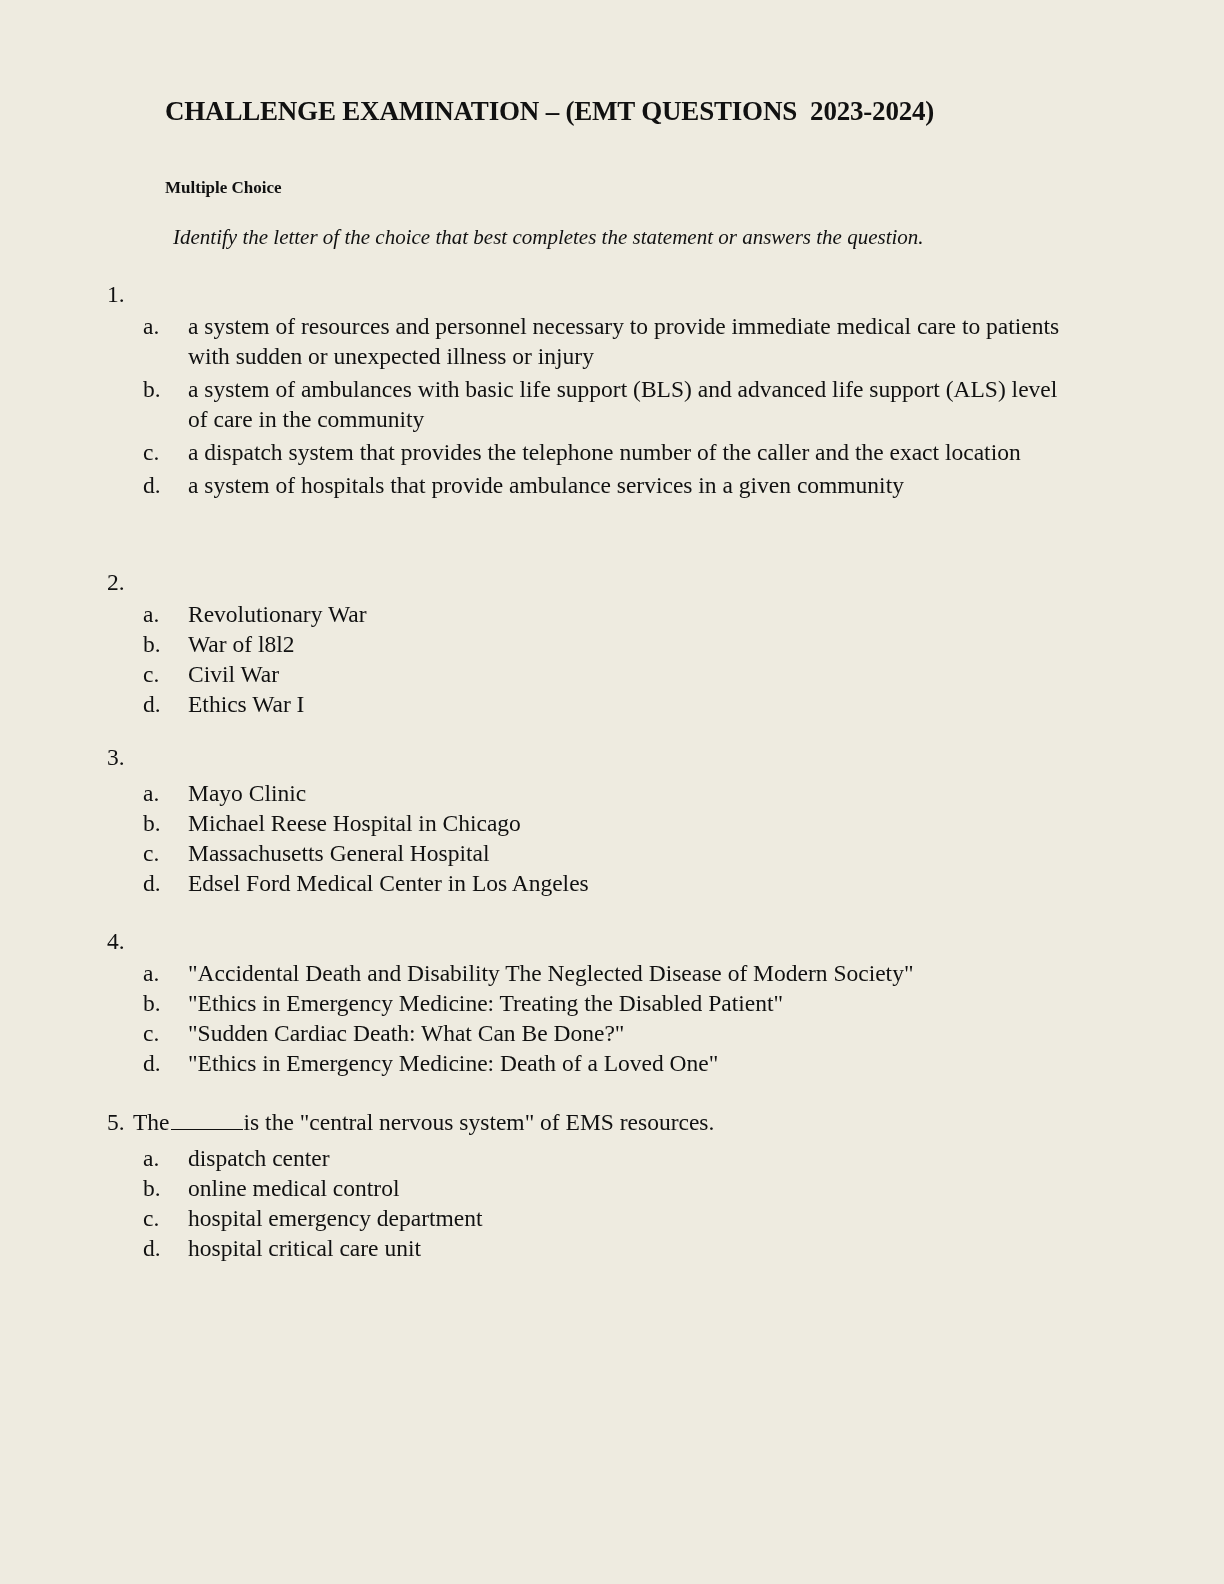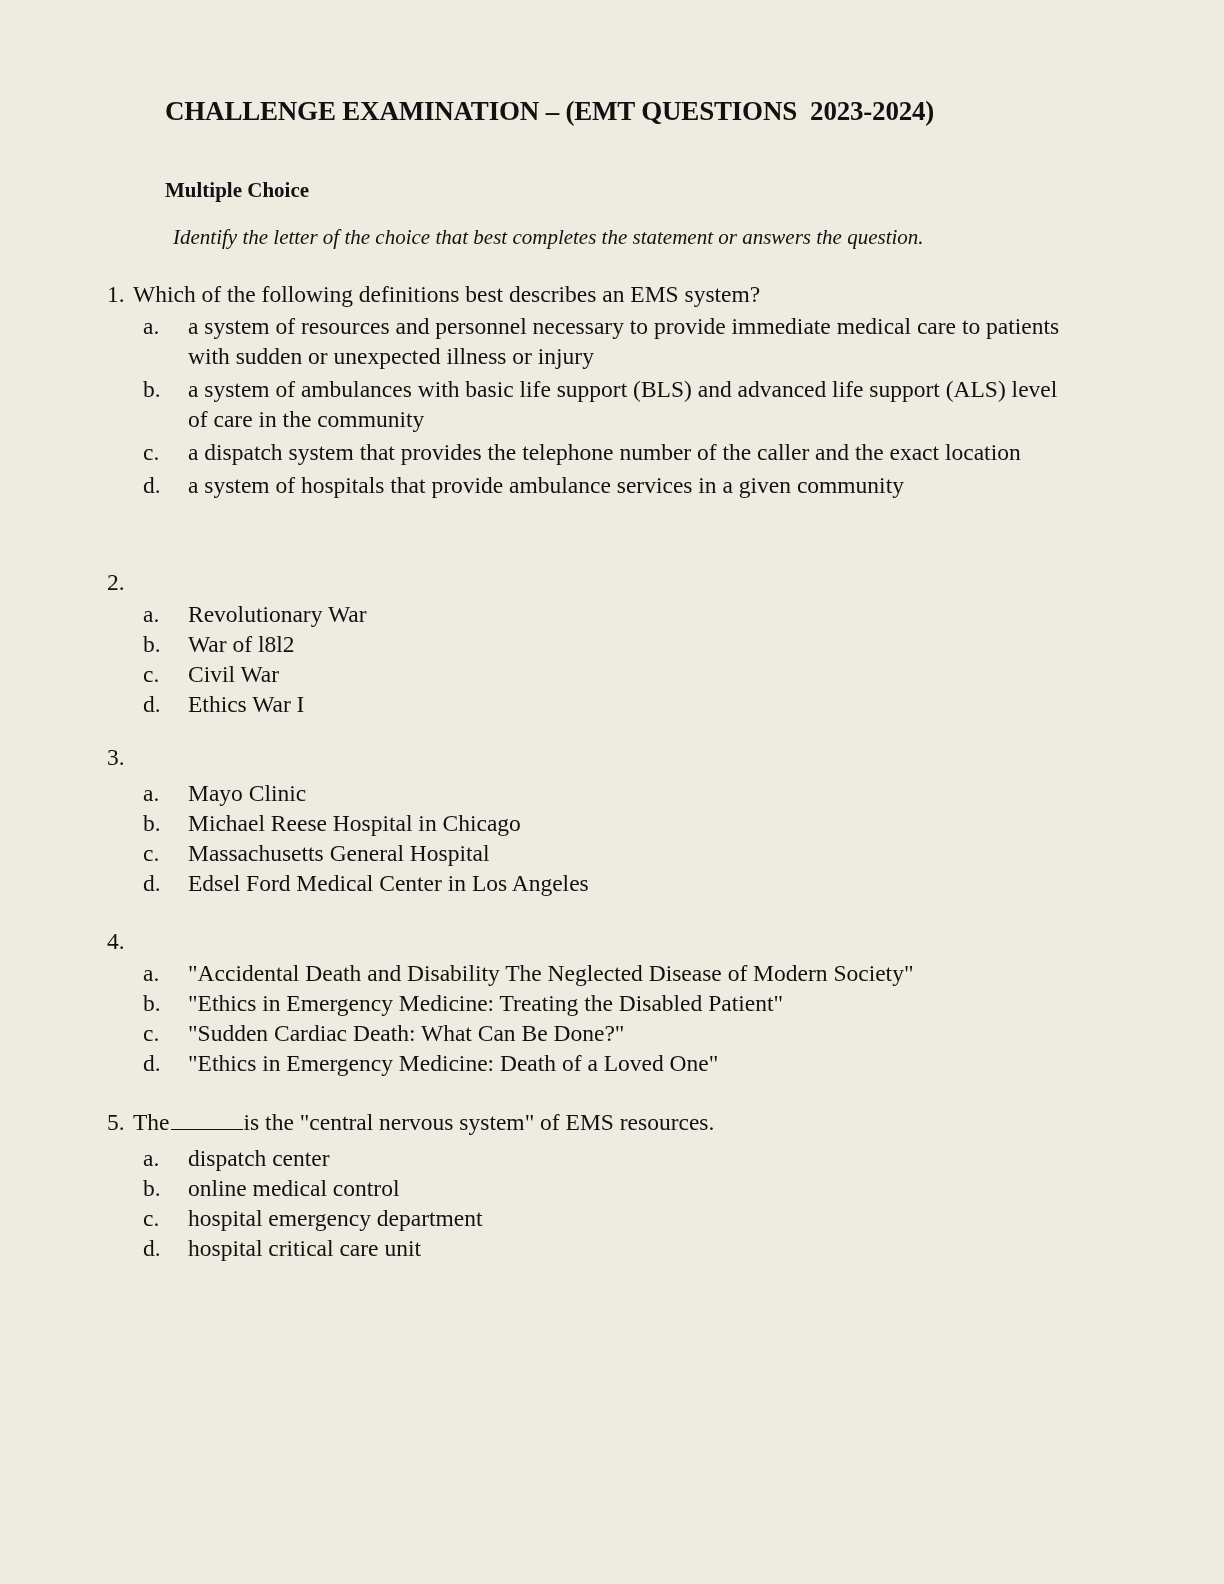--- a/index.html
+++ b/index.html
@@ -19,21 +19,21 @@
     font-size: 27px;
     font-weight: bold;
     letter-spacing: -0.2px;
     white-space: pre;
     margin: 0;
   }
   .section-heading {
     position: absolute;
     left: 165px;
     top: 178px;
-    font-size: 21px;
+    font-size: 17px;
     font-weight: bold;
     margin: 0;
   }
   .instructions {
     position: absolute;
     left: 157px;
     top: 209px;
     font-size: 21px;
     font-style: italic;
     margin: 16px;
@@ -82,21 +82,20 @@
 </head>
 <body>
 
 <h1 class="page-title">CHALLENGE EXAMINATION – (EMT QUESTIONS  2023-2024)</h1>
 <h2 class="section-heading">Multiple Choice</h2>
 <p class="instructions">Identify the letter of the choice that best completes the statement or answers the question.</p>
 
 <div class="question" id="q1">
   <div class="q-stem">
     <span class="q-num">1.</span>
-    <span>Which of the following definitions best describes an EMS system?</span>
   </div>
   <ul class="choices">
     <li class="choice">
         <span class="choice-letter">a.</span>
         <span class="choice-text">a system of resources and personnel necessary to provide immediate medical care to patients with sudden or unexpected illness or injury</span>
       </li>
     <li class="choice">
         <span class="choice-letter">b.</span>
         <span class="choice-text">a system of ambulances with basic life support (BLS) and advanced life support (ALS) level of care in the community</span>
       </li>

